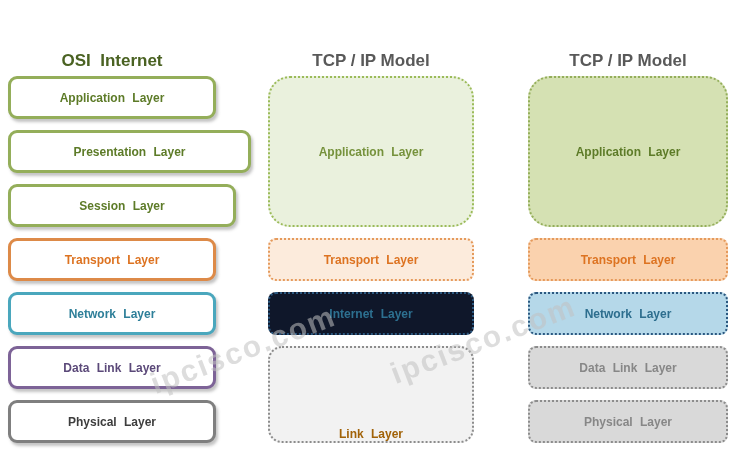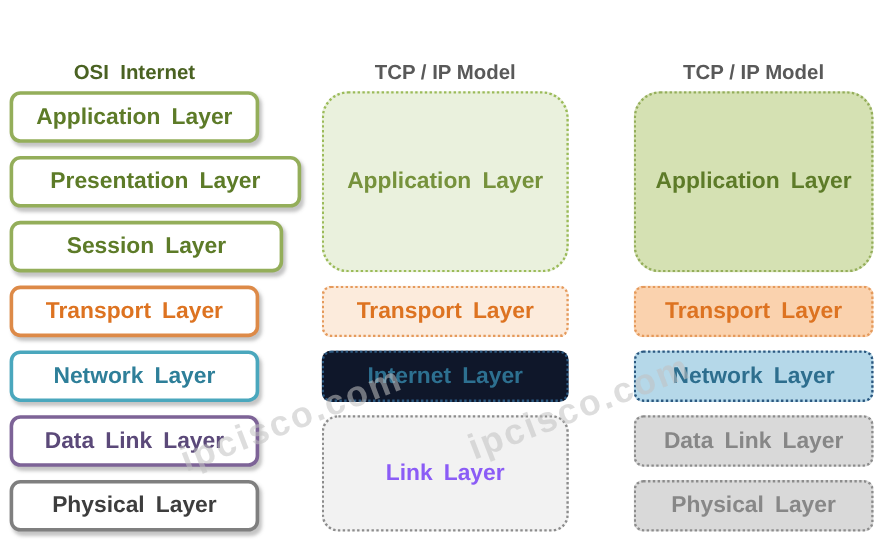--- a/index.html
+++ b/index.html
@@ -22,21 +22,21 @@
   }
   .t-green { color: #4a6222; }
   .t-gray  { color: #595959; }
 
   .box {
     position: absolute;
     display: flex;
     align-items: center;
     justify-content: center;
     font-weight: bold;
-    font-size: 19px;
+    font-size: 12px;
     word-spacing: 4px;
     white-space: pre;
   }
   .solid {
     background: #ffffff;
     border-width: 3px;
     border-style: solid;
     border-radius: 9px;
     box-shadow: 2px 3px 3px rgba(125,125,125,0.45);
   }
@@ -55,21 +55,21 @@
   .b-purple { border-color: #7d6397; color: #5b4979; }
   .b-gray   { border-color: #7f7f7f; color: #3d3d3d; }
 
   
   .d-green-light  { background: #eaf1dd; border-color: #9bbb59; color: #76923c; }
   .d-green-mid    { background: #d5e1b3; border-color: #94ae5a; color: #5d7b28; }
   .d-orange-light { background: #fcebdc; border-color: #e59a5c; color: #dd7321; }
   .d-orange-mid   { background: #fad2ae; border-color: #e59a5c; color: #dd7321; }
   .d-blue-light   { background: #0f172a; border-color: #2b5880; color: #2d7090; text-align: center; }
   .d-blue-mid     { background: #b5d8e9; border-color: #2b5880; color: #2d6e8e; }
-  .d-gray-light   { background: #f2f2f2; border-color: #8c8c8c; color: #8b5cf6; }
+  .d-gray-light   { background: #f2f2f2; border-color: #8c8c8c; color: #a16207; align-items: flex-end; }
   .d-gray-mid     { background: #d9d9d9; border-color: #8c8c8c; color: #878787; }
 
   .watermark {
     position: absolute;
     font-size: 30px;
     font-weight: bold;
     letter-spacing: 2px;
     color: rgba(193,193,193,0.55);
     transform: rotate(-21deg);
     transform-origin: left center;

